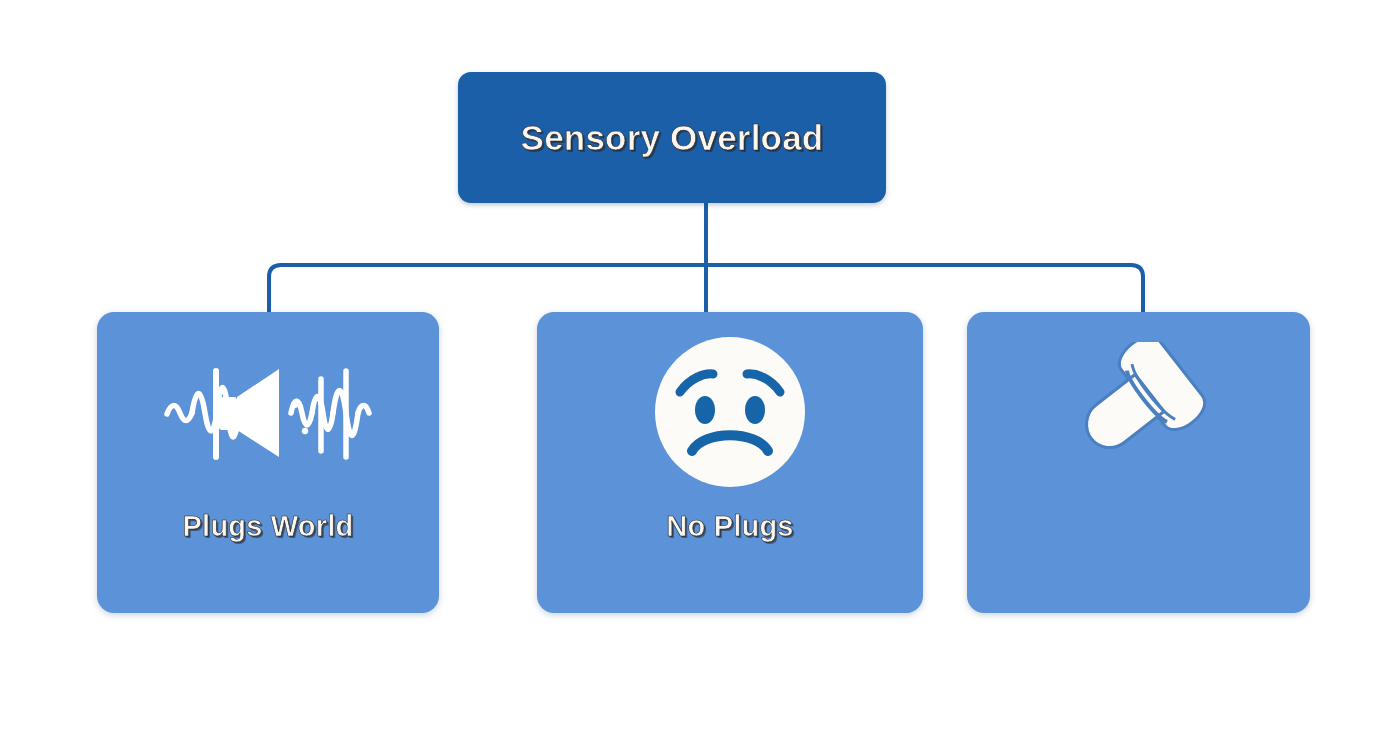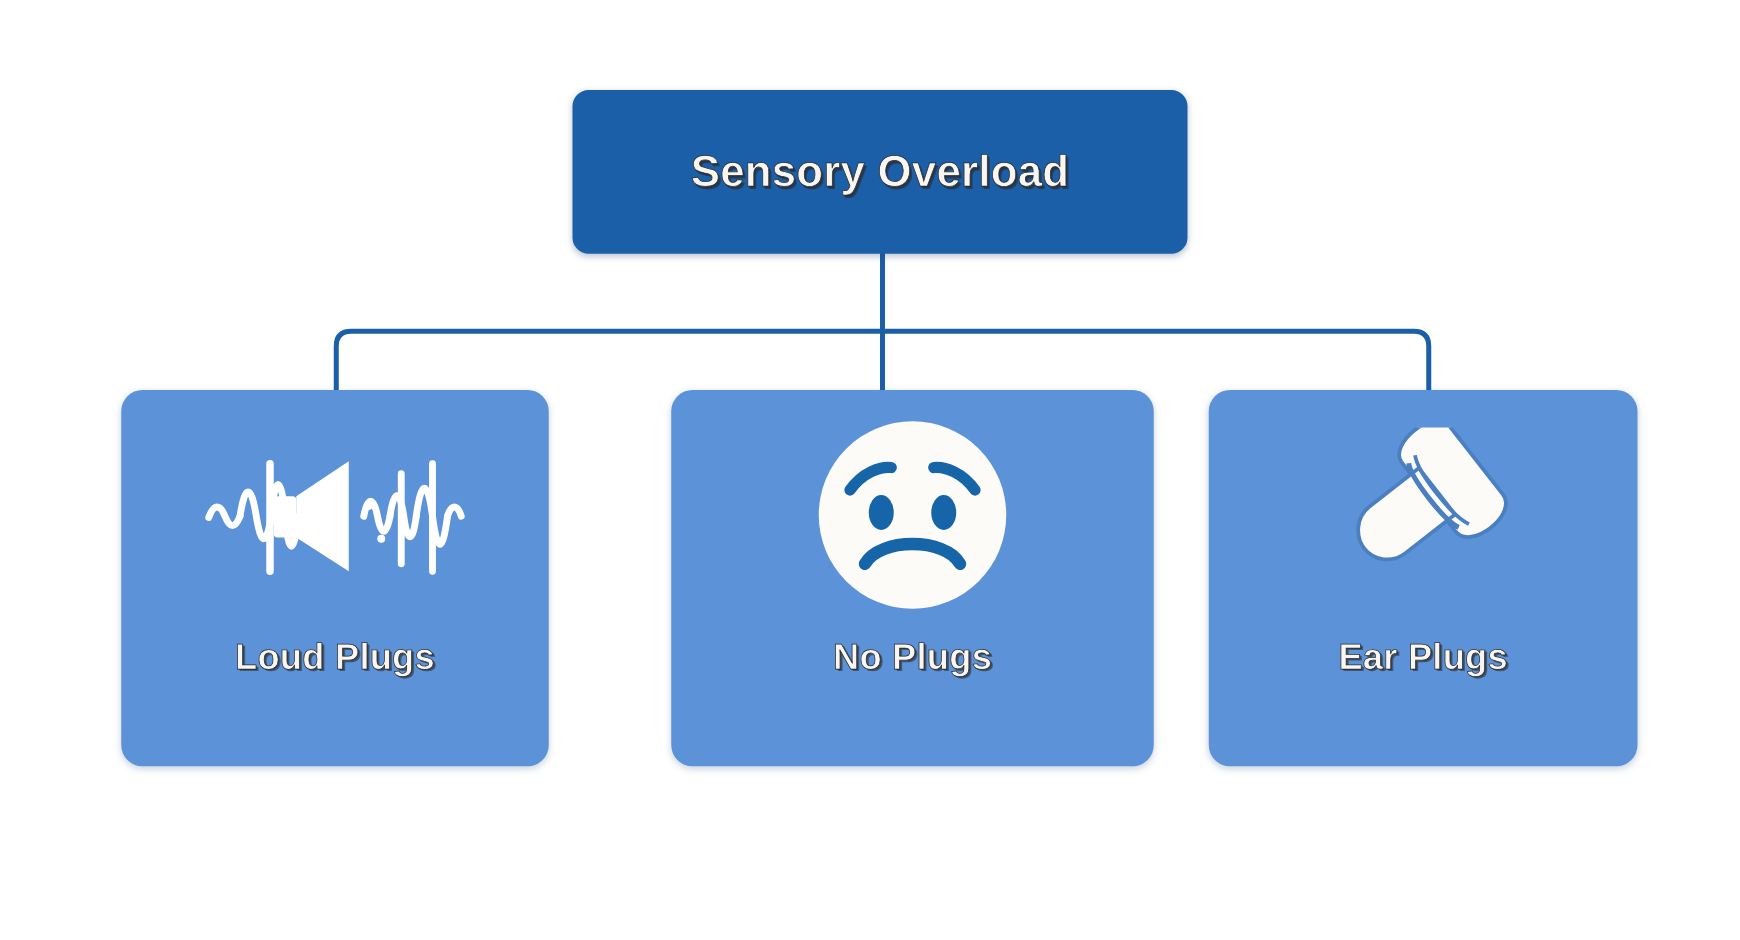--- a/index.html
+++ b/index.html
@@ -37,21 +37,21 @@
     box-sizing: border-box;
     display: flex;
     flex-direction: column;
     align-items: center;
     justify-content: center;
   }
 
   .node-root {
     left: 458px;
     top: 72px;
-    width: 492px;
+    width: 428px;
     height: 131px;
     background: #1b5fa8;
     border-radius: 13px;
     box-shadow: 0 2px 5px rgba(30,60,100,0.28);
   }
 
   .node-child {
     top: 312px;
     width: 342px;
     height: 301px;
@@ -136,21 +136,21 @@
         </g>
 
         <circle cx="144" cy="74" r="3.2" fill="#ffffff"></circle>
         <circle cx="134" cy="48" r="3.0" fill="#ffffff"></circle>
 
         <rect x="58" y="40" width="18" height="33" rx="3" fill="#ffffff"></rect>
 
         <path d="M 118 12 L 118 100 L 76 73 L 76 40 Z" fill="#ffffff"></path>
       </svg>
     </div>
-    <div class="node-label child-label">Loud Plugs</div>
+    <div class="node-label child-label">Plugs World</div>
   </div>
 
   <div class="node node-child" id="node-no-plugs">
     <div class="icon-slot">
       <svg width="156" height="156" viewBox="0 0 156 156">
         <circle cx="78" cy="78" r="75" fill="#fcfbf7"></circle>
         <g fill="none" stroke="#1565a8" stroke-width="9" stroke-linecap="round">
 
           <path d="M 28 58 C 38 44 52 39 61 40"></path>
           <path d="M 128 58 C 118 44 104 39 95 40"></path>
@@ -174,16 +174,15 @@
                    L 140 96 C 140 106 128 111 116 111 C 104 111 92 106 92 96 Z" fill="#fcfbf7" stroke="#4a7fc0" stroke-width="3"></path>
 
           <path d="M 50 38 C 36 38 26 50 26 62 C 26 74 36 85 50 85
                    L 100 85 L 100 38 Z" fill="#fcfbf7" stroke="#4a7fc0" stroke-width="3"></path>
 
           <path d="M 96 30 C 90 40 90 84 96 95" fill="none" stroke="#4a7fc0" stroke-width="4"></path>
           <path d="M 104 28 C 97 40 97 84 104 98" fill="none" stroke="#4a7fc0" stroke-width="3"></path>
         </g>
       </svg>
     </div>
-    <div class="node-label child-label">Ear Plugs</div>
   </div>
 
 </div>
 
 </body></html>

